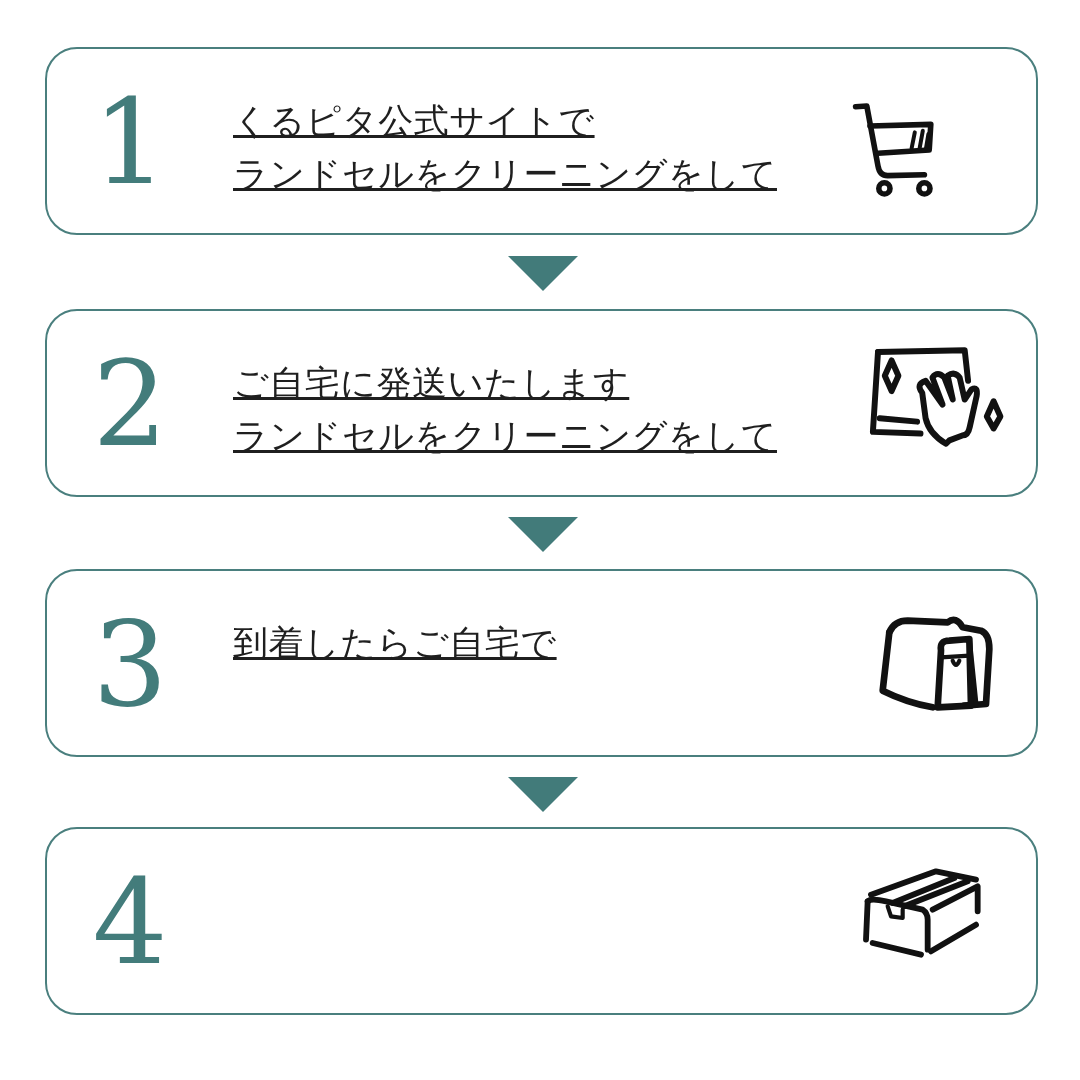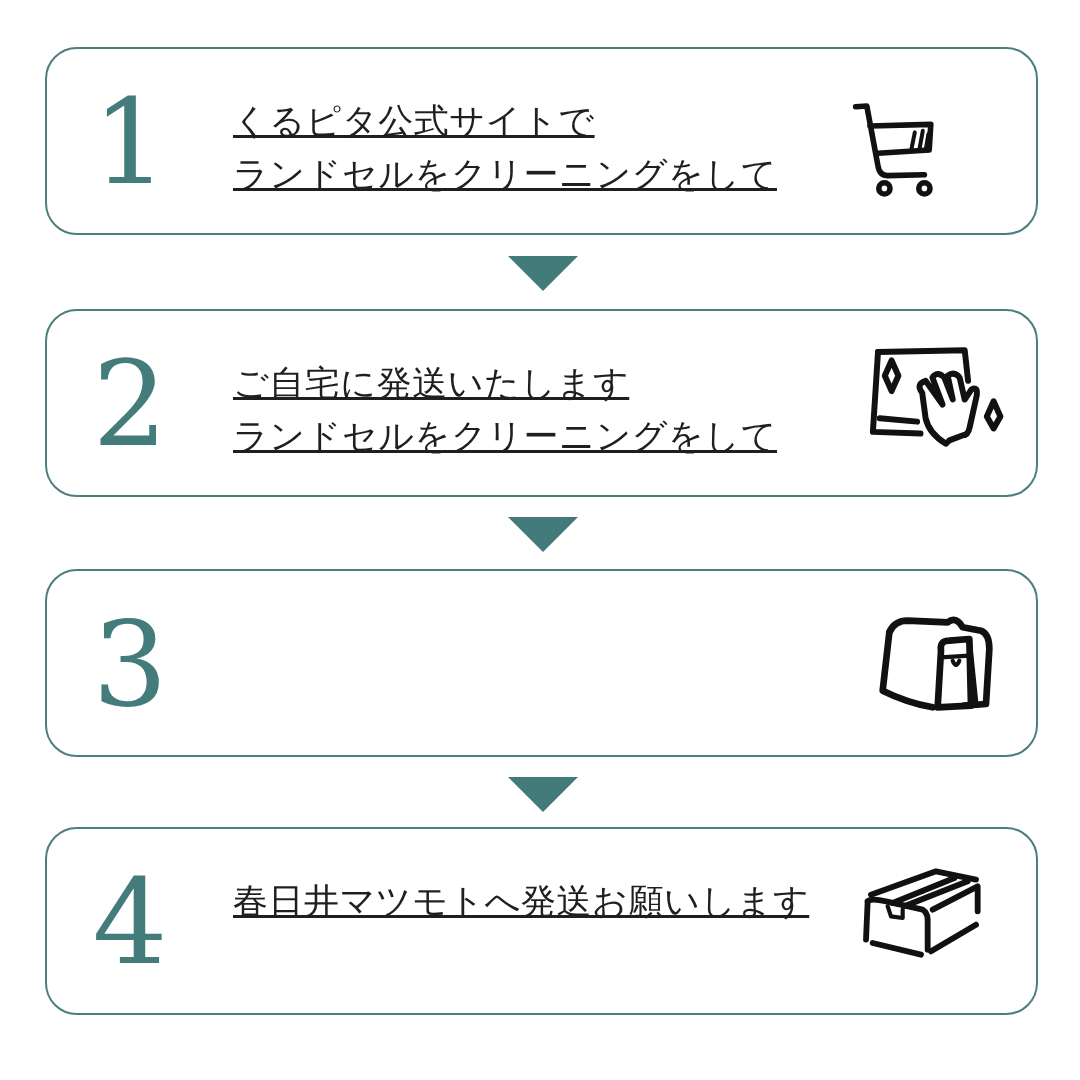--- a/index.html
+++ b/index.html
@@ -56,39 +56,39 @@
       <path d="M92 70 Q84 60 96 56 L116 84 L104 52 Q110 44 118 52 L128 78 L122 50 Q130 44 136 52 L142 78 L150 66 Q158 62 156 74 L148 110 Q146 120 140 120 L124 126 L120 130 Q100 118 96 100 Z"></path>
     </g>
   </svg>
 </div>
 
 <div class="arrow" style="top:517px;"></div>
 
 <div class="card" style="top:569px;">
   <div class="num">3</div>
   <div class="text">
+    <div>到着したらご自宅で</div>
   </div>
   <svg class="icon" viewBox="0 0 180 150" style="right:30px; top:28px; width:150px; height:125px;">
     <g fill="none" stroke="#111" stroke-width="8" stroke-linecap="round" stroke-linejoin="round">
       <path d="M40 40 Q46 26 62 26 L110 28 Q120 20 128 34 L150 38 Q160 42 160 60 L156 126 L130 128"></path>
       <path d="M40 40 L32 110 Q60 124 92 130"></path>
       <path d="M102 62 Q100 50 112 50 L136 48 L138 128 L98 130 Z"></path>
       <path d="M102 70 L136 68" stroke-width="5"></path>
       <path d="M116 74 Q120 84 124 74" stroke-width="5"></path>
       <path d="M136 48 L144 126" stroke-width="6"></path>
     </g>
   </svg>
 </div>
 
 <div class="arrow" style="top:777px;"></div>
 
 <div class="card" style="top:827px;">
   <div class="num">4</div>
   <div class="text">
-    <div>春日井マツモトへ発送お願いします</div>
   </div>
   <svg class="icon" viewBox="0 0 180 140" style="right:40px; top:30px; width:150px; height:118px;">
     <g fill="none" stroke="#111" stroke-width="7" stroke-linecap="round" stroke-linejoin="round">
       <path d="M30 42 L108 14 L156 24"></path>
       <path d="M26 50 L24 96"></path>
       <path d="M26 50 Q30 46 48 50 L92 60 Q98 64 98 72 L98 108"></path>
       <path d="M32 100 L90 114"></path>
       <path d="M104 60 L158 32 L158 62"></path>
       <path d="M102 110 L156 78"></path>
       <path d="M56 52 L130 22"></path>

